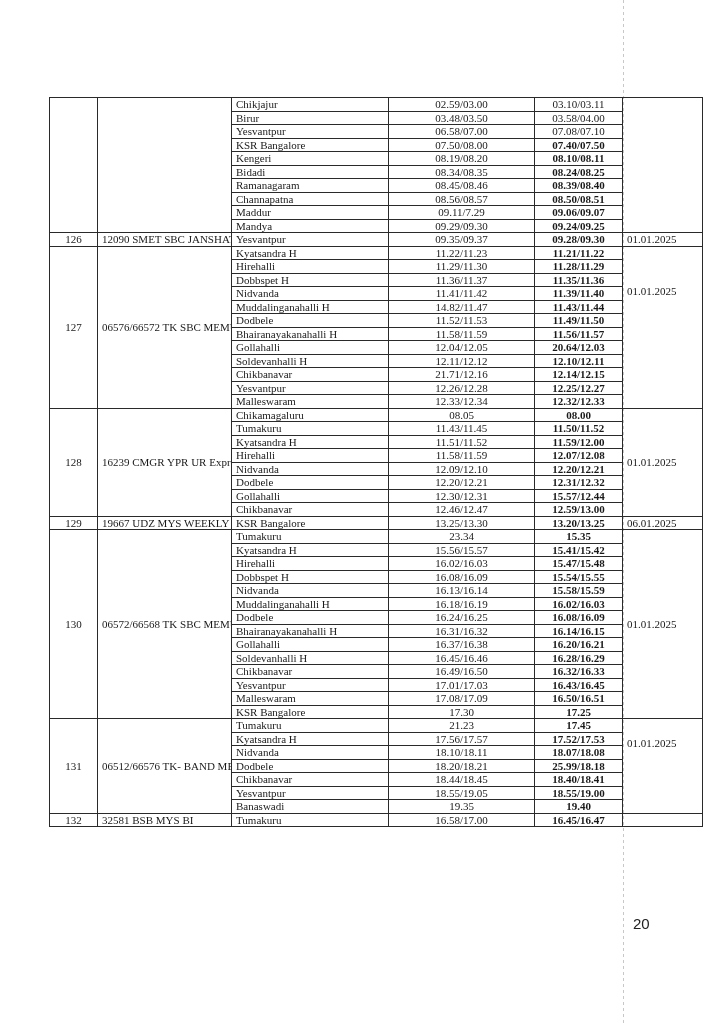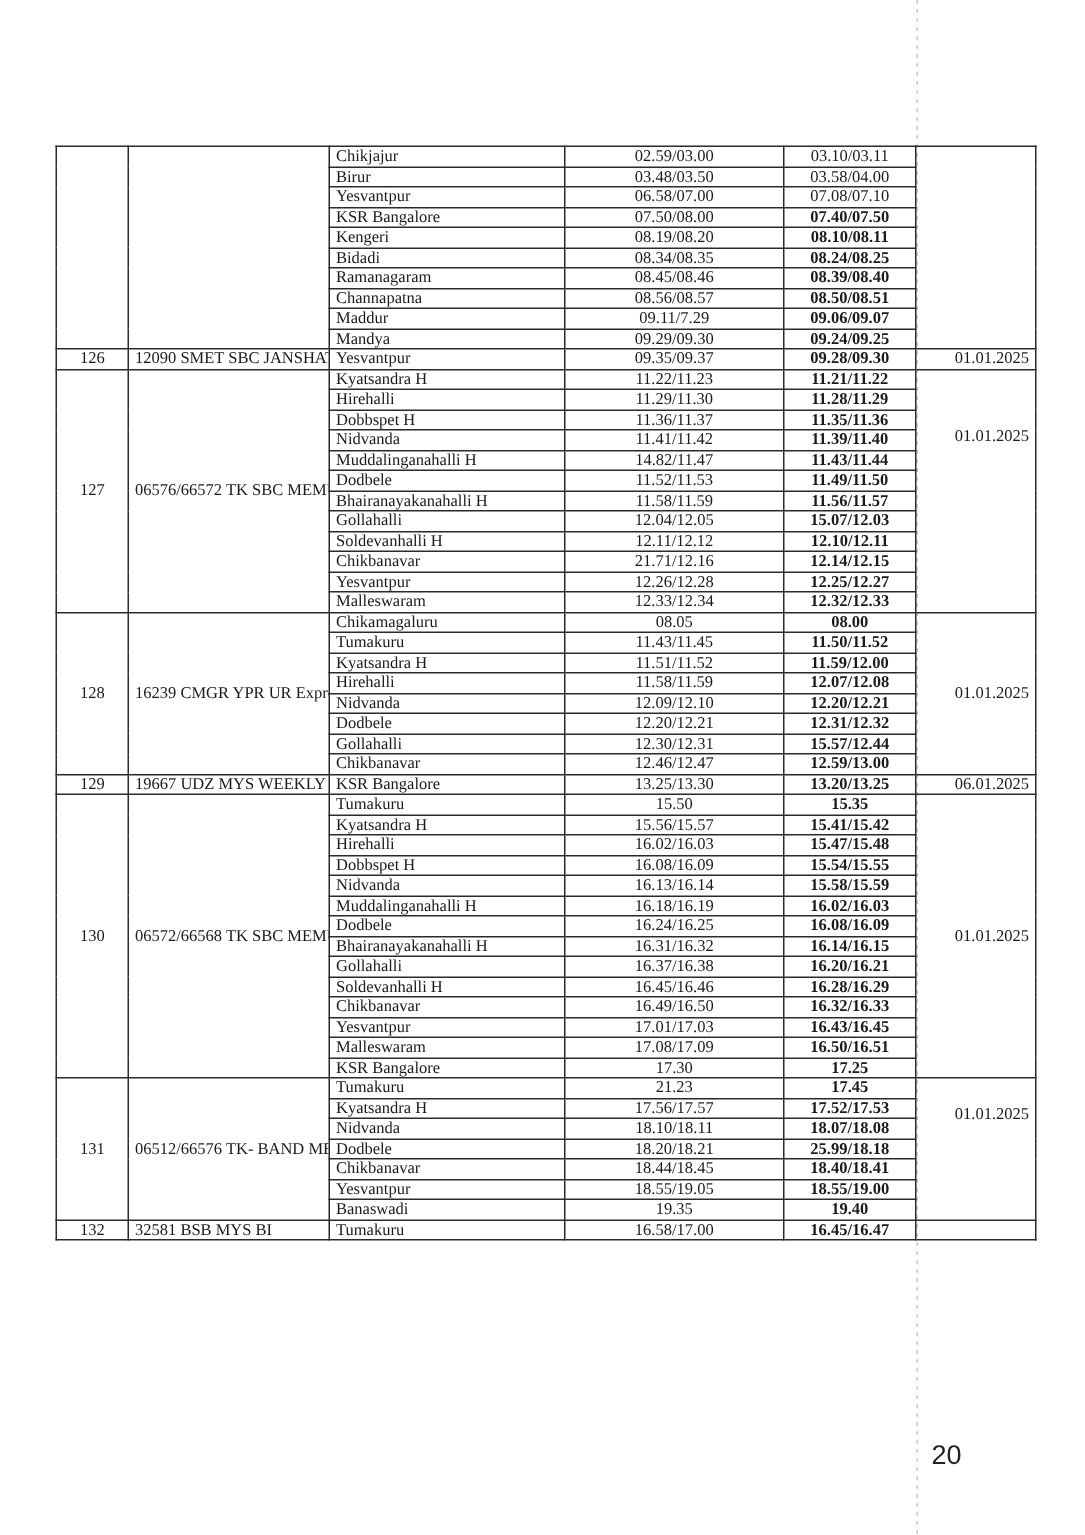--- a/index.html
+++ b/index.html
@@ -1,38 +1,38 @@
 <!DOCTYPE html>
 <html><head>
 <meta charset="utf-8">
 <style>
   html, body { margin:0; padding:0; background:#ffffff; }
   body { width:723px; height:1023px; position:relative; overflow:hidden;
          font-family:"Liberation Serif", "DejaVu Serif", serif; color:#1a1a1a; }
-  .page { position:absolute; left:0; top:0; width:616px; height:1023px; }
+  .page { position:absolute; left:12px; top:0; width:616px; height:1023px; }
   .edge { position:absolute; right:4px; top:0; width:1px; height:1023px;
           background:repeating-linear-gradient(to bottom,#c8c8c8 0 3px,transparent 3px 6px); }
   table.tt { position:absolute; left:37px; top:97px; width:653px;
              border-collapse:collapse; table-layout:fixed; font-size:11px; }
   table.tt td { border:1px solid #2a2a2a; padding:0 4px; height:12.5px;
                 line-height:12px; vertical-align:middle; white-space:nowrap; overflow:hidden; }
   col.c1 { width:48px; } col.c2 { width:134px; } col.c3 { width:157px; }
   col.c4 { width:146px; } col.c5 { width:88px; } col.c6 { width:80px; }
   td.no { text-align:center; }
   td.train { white-space:normal; vertical-align:middle; line-height:13px; }
   td.train.top { vertical-align:top; }
   td.stn { text-align:left; }
   td.t1 { text-align:center; }
   td.t2 { text-align:center; font-weight:bold; }
   td.t2.norm { font-weight:normal; }
-  td.eff { text-align:right; }
+  td.eff { text-align:left; }
   td.eff.top { vertical-align:top; }
   td.eff.bottom { vertical-align:bottom; }
   .pg { position:absolute; left:621px; top:915px; font-family:"Liberation Sans", sans-serif;
-        font-size:18px; color:#222;margin-top:45px; }
+        font-size:15px; color:#222; }
 </style>
 </head>
 <body>
 
 <div class="page">
   <div class="edge"></div>
 
   <table class="tt">
     <colgroup>
       <col class="c1">
@@ -138,21 +138,21 @@
           <td class="t2">11.49/11.50</td>
         </tr>
         <tr>
           <td class="stn">Bhairanayakanahalli H</td>
           <td class="t1">11.58/11.59</td>
           <td class="t2">11.56/11.57</td>
         </tr>
         <tr>
           <td class="stn">Gollahalli</td>
           <td class="t1">12.04/12.05</td>
-          <td class="t2">15.07/12.03</td>
+          <td class="t2">20.64/12.03</td>
         </tr>
         <tr>
           <td class="stn">Soldevanhalli H</td>
           <td class="t1">12.11/12.12</td>
           <td class="t2">12.10/12.11</td>
         </tr>
         <tr>
           <td class="stn">Chikbanavar</td>
           <td class="t1">21.71/12.16</td>
           <td class="t2">12.14/12.15</td>
@@ -215,21 +215,21 @@
           <td class="train top" rowspan="1">19667 UDZ MYS WEEKLY Express</td>
           <td class="stn">KSR Bangalore</td>
           <td class="t1">13.25/13.30</td>
           <td class="t2">13.20/13.25</td>
           <td class="eff bottom" rowspan="1">06.01.2025</td>
         </tr>
         <tr>
           <td class="no" rowspan="14">130</td>
           <td class="train" rowspan="14">06572/66568 TK SBC MEMU</td>
           <td class="stn">Tumakuru</td>
-          <td class="t1">15.50</td>
+          <td class="t1">23.34</td>
           <td class="t2">15.35</td>
           <td class="eff" rowspan="14">01.01.2025</td>
         </tr>
         <tr>
           <td class="stn">Kyatsandra H</td>
           <td class="t1">15.56/15.57</td>
           <td class="t2">15.41/15.42</td>
         </tr>
         <tr>
           <td class="stn">Hirehalli</td>

